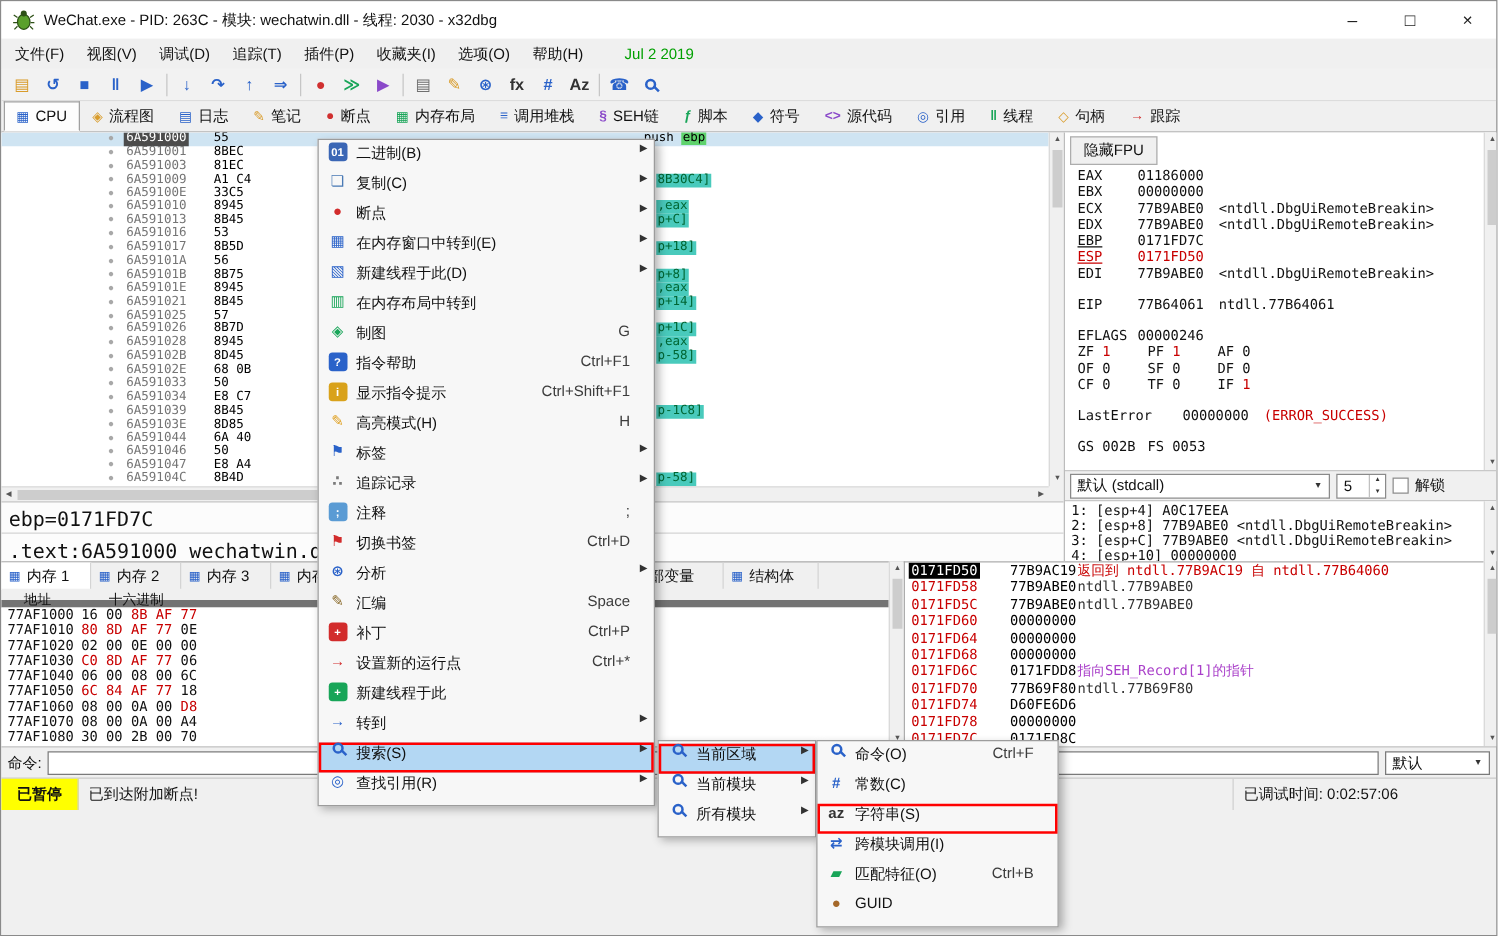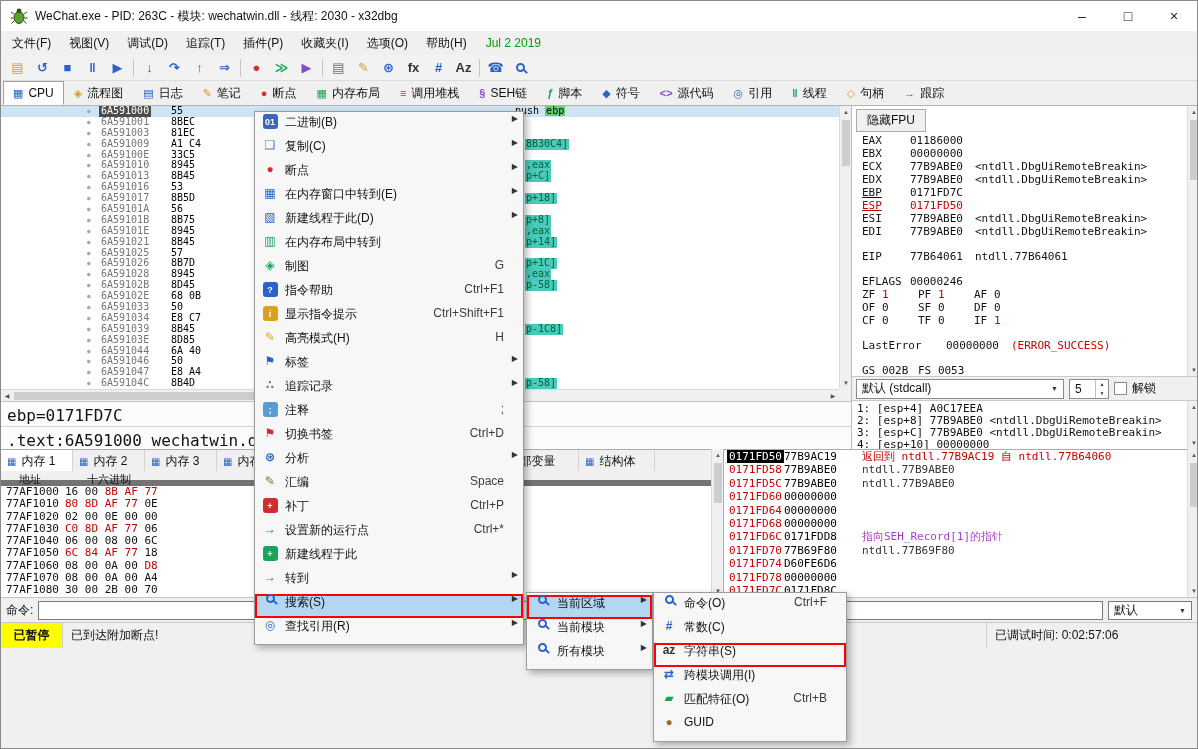--- a/index.html
+++ b/index.html
@@ -8,21 +8,21 @@
        overflow:hidden;font-family:"Liberation Sans","DejaVu Sans",sans-serif;font-size:12px;color:#111}
   
   .titlebar{position:absolute;left:0;top:0;right:0;height:30px;background:#fff;display:flex;align-items:center}
   .appicon{width:18px;height:18px;margin:0 7px 0 9px;flex:0 0 auto}
   .title{flex:1;font-size:12px;color:#111;white-space:nowrap;overflow:hidden}
   .winbtn{width:46px;height:30px;display:flex;align-items:center;justify-content:center;font-size:14px;color:#222}
   
   .menubar{position:absolute;left:0;top:30px;right:0;height:24px;background:#f0f0f0;display:flex;align-items:center;padding-left:2px}
   .mitems{display:flex}
   .mitem{padding:4px 9px;white-space:nowrap}
-  .mdate{color:#00a000;margin-left:10px;white-space:nowrap}
+  .mdate{color:#00a000;margin-left:24px;white-space:nowrap}
   
   .toolbar{position:absolute;left:0;top:54px;right:0;height:26px;background:#f2f2f2;border-bottom:1px solid #dcdcdc;display:flex;align-items:center;padding-left:4px}
   .tbtn{width:25px;height:22px;display:flex;align-items:center;justify-content:center;font-size:13px;font-weight:bold}
   .tbg{font-style:normal}
   .tsep{width:1px;height:18px;background:#c6c6c6;margin:0 3px;display:inline-block}
   
   .tabbar{position:absolute;left:0;top:80px;right:0;height:25px;background:#f0f0f0;border-bottom:1px solid #b4b4b4;display:flex;align-items:flex-end;padding-left:2px}
   .tabs{display:flex;height:25px;align-items:flex-end}
   .tab{display:flex;align-items:center;gap:5px;padding:0 9px;height:24px;border:1px solid transparent;white-space:nowrap}
   .tab.active{background:#fdfdfd;border-color:#a0a0a0;border-bottom-color:#fdfdfd}
@@ -85,21 +85,21 @@
   .dumprows{position:absolute;left:0;top:485px;width:710px;height:111px;background:#fff;
             font-family:"DejaVu Sans Mono",monospace;font-size:11px;overflow:hidden}
   .durow{height:12.3px;line-height:12.3px;white-space:pre}
   .duaddr{display:inline-block;width:64px;padding-left:5px}
   .redb{color:#c80000}
   .stackpane{position:absolute;left:722px;top:448px;width:464px;height:148px;background:#fff;border-left:1px solid #adadad;border-top:1px solid #adadad;
              font-family:"DejaVu Sans Mono",monospace;font-size:11px;overflow:hidden}
   .strow{position:relative;height:13.4px;line-height:13.4px;white-space:pre}
   .staddr{position:absolute;left:5px;color:#c80000}
   .staddr.ssel{background:#000;color:#fff;padding:0 2px;left:3px}
-  .stval{position:absolute;left:60px;color:#000}
+  .stval{position:absolute;left:84px;color:#000}
   .stcmt{position:absolute;left:138px;color:#333}
   .stcmt.red{color:#c80000}
   .stcmt.purple{color:#a93fc9}
   
   .cmdbar{position:absolute;left:0;top:596px;right:0;height:25px;background:#f0f0f0;border-top:1px solid #c4c4c4;
           display:flex;align-items:center;gap:5px;padding:0 5px}
   .cmdinput{flex:1;height:19px;border:1px solid #7a7a7a;background:#fff;font-size:12px;padding:0 4px;font-family:"DejaVu Sans Mono",monospace}
   .cmddrop{width:84px;height:19px;background:#fff;border:1px solid #7a7a7a;display:flex;align-items:center;justify-content:space-between;padding:0 5px}
   .statusbar{position:absolute;left:0;top:621px;right:0;height:26px;background:#f0f0f0;border-top:1px solid #c9c9c9;display:flex;align-items:stretch}
   .stbadge{width:62px;background:#ffff00;display:flex;align-items:center;justify-content:center;border-right:1px solid #cfcfcf;font-weight:bold}
@@ -338,21 +338,20 @@
 
   <div class="rightpane">
     <span class="fpubtn">隐藏FPU</span>
     <div class="reglist" id="reglist">
         <div class="regrow"><span class="rn">EAX</span><span class="rv">01186000</span></div>
         <div class="regrow"><span class="rn">EBX</span><span class="rv">00000000</span></div>
         <div class="regrow"><span class="rn">ECX</span><span class="rv">77B9ABE0</span><span class="rc">&lt;ntdll.DbgUiRemoteBreakin&gt;</span></div>
         <div class="regrow"><span class="rn">EDX</span><span class="rv">77B9ABE0</span><span class="rc">&lt;ntdll.DbgUiRemoteBreakin&gt;</span></div>
         <div class="regrow"><span class="rn und">EBP</span><span class="rv">0171FD7C</span></div>
         <div class="regrow"><span class="rn red und">ESP</span><span class="rv red">0171FD50</span></div>
-        <div class="regrow"><span class="rn">ESI</span><span class="rv">77B9ABE0</span><span class="rc">&lt;ntdll.DbgUiRemoteBreakin&gt;</span></div>
         <div class="regrow"><span class="rn">EDI</span><span class="rv">77B9ABE0</span><span class="rc">&lt;ntdll.DbgUiRemoteBreakin&gt;</span></div>
         <div class="regrow blank"></div>
         <div class="regrow"><span class="rn">EIP</span><span class="rv">77B64061</span><span class="rc">ntdll.77B64061</span></div>
         <div class="regrow blank"></div>
         <div class="regrow"><span class="rn">EFLAGS</span><span class="rv">00000246</span></div>
         <div class="regrow"><span class="fcell"><span>ZF </span><span class="red">1</span></span><span class="fcell"><span>PF </span><span class="red">1</span></span><span class="fcell"><span>AF </span><span>0</span></span></div>
         <div class="regrow"><span class="fcell"><span>OF </span><span>0</span></span><span class="fcell"><span>SF </span><span>0</span></span><span class="fcell"><span>DF </span><span>0</span></span></div>
         <div class="regrow"><span class="fcell"><span>CF </span><span>0</span></span><span class="fcell"><span>TF </span><span>0</span></span><span class="fcell"><span>IF </span><span class="red">1</span></span></div>
         <div class="regrow blank"></div>
         <div class="regrow"><span class="rn2">LastError</span><span class="rv">00000000</span><span class="rc red">(ERROR_SUCCESS)</span></div>

